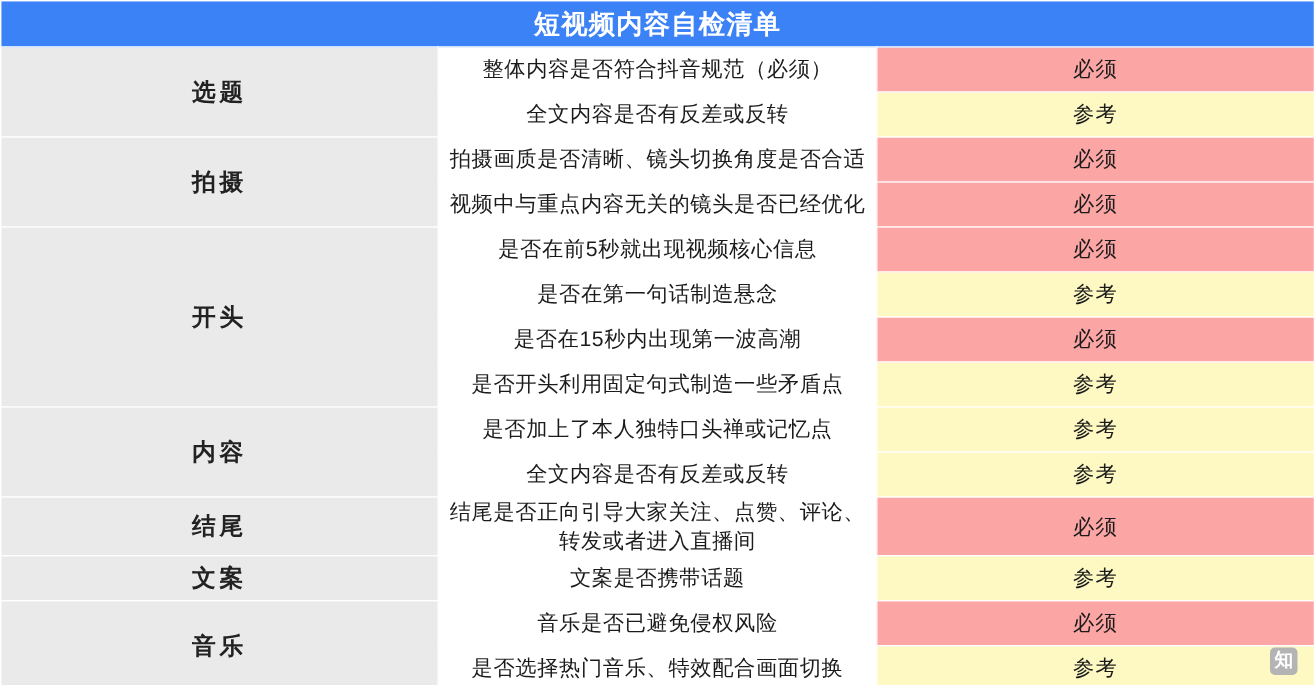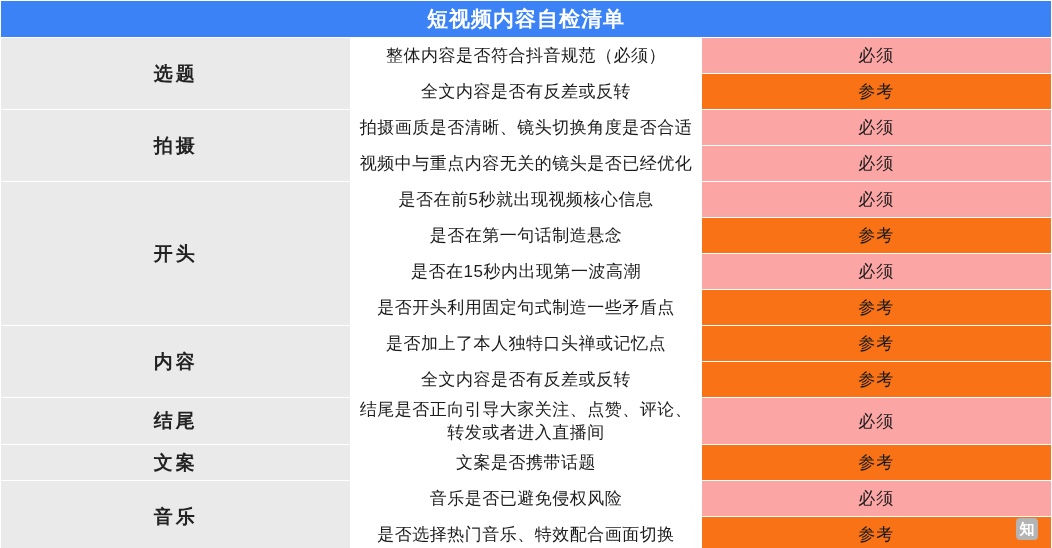--- a/index.html
+++ b/index.html
@@ -58,21 +58,21 @@
     width: 108px;
     font-size: 17px;
     text-align: center;
     color: #1b1b1b;
     letter-spacing: 1px;
   }
   .flag-required {
     background: #fca5a5;
   }
   .flag-optional {
-    background: #f97316;
+    background: #fef9c3;
   }
   .watermark {
     position: absolute;
     right: 14px;
     bottom: 8px;
     display: flex;
     align-items: center;
     gap: 6px;
     color: #b4b4b4;
     font-size: 20px;

